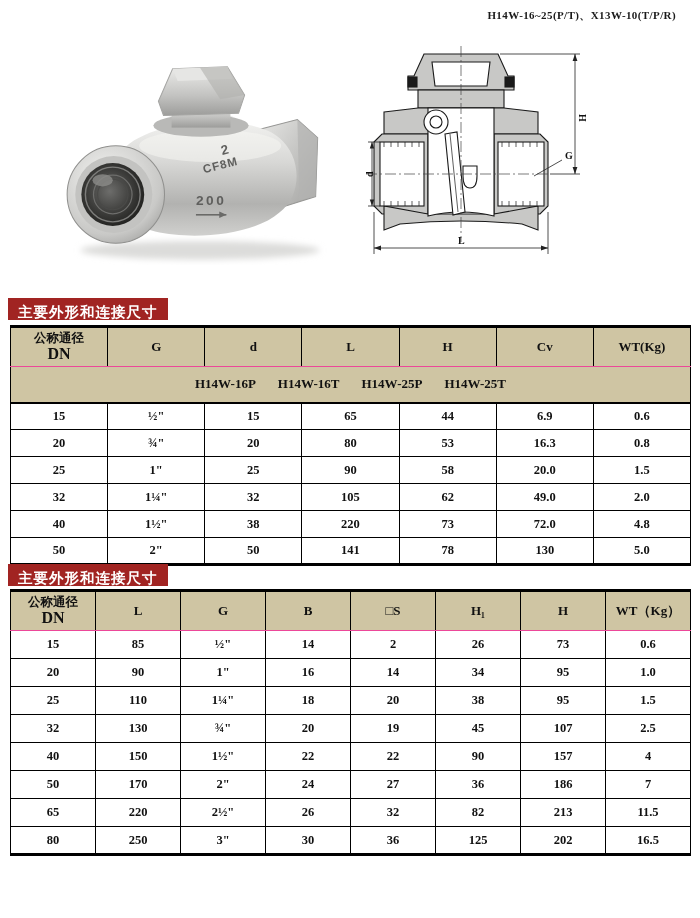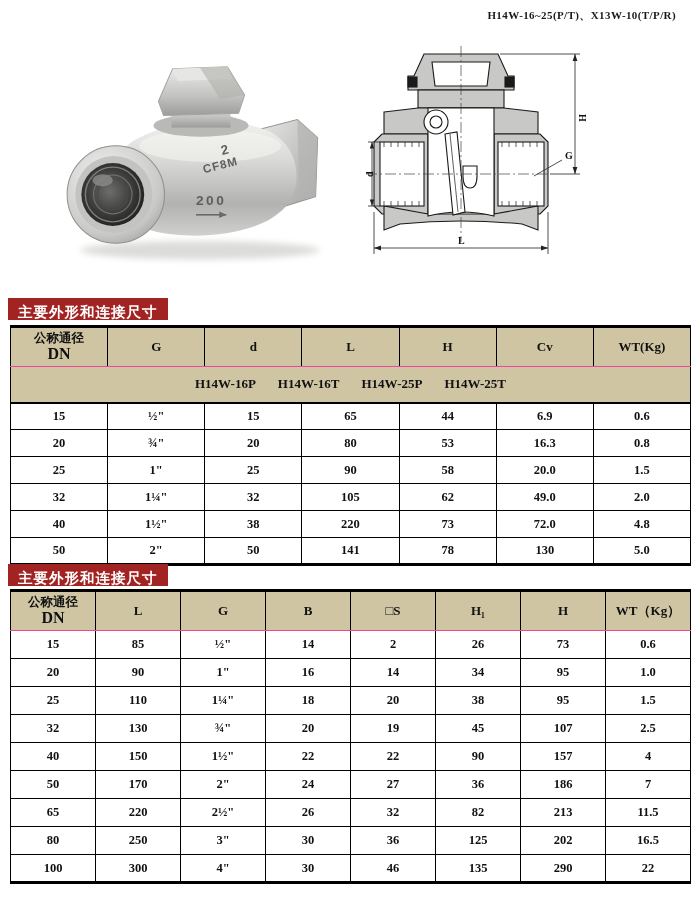--- a/index.html
+++ b/index.html
@@ -372,26 +372,16 @@
         <tr>
           <td>80</td>
           <td>250</td>
           <td>3"</td>
           <td>30</td>
           <td>36</td>
           <td>125</td>
           <td>202</td>
           <td>16.5</td>
         </tr>
-        <tr>
-          <td>100</td>
-          <td>300</td>
-          <td>4"</td>
-          <td>30</td>
-          <td>46</td>
-          <td>135</td>
-          <td>290</td>
-          <td>22</td>
-        </tr>
       </tbody>
   </table>
 
 </div>
 
 </body></html>

